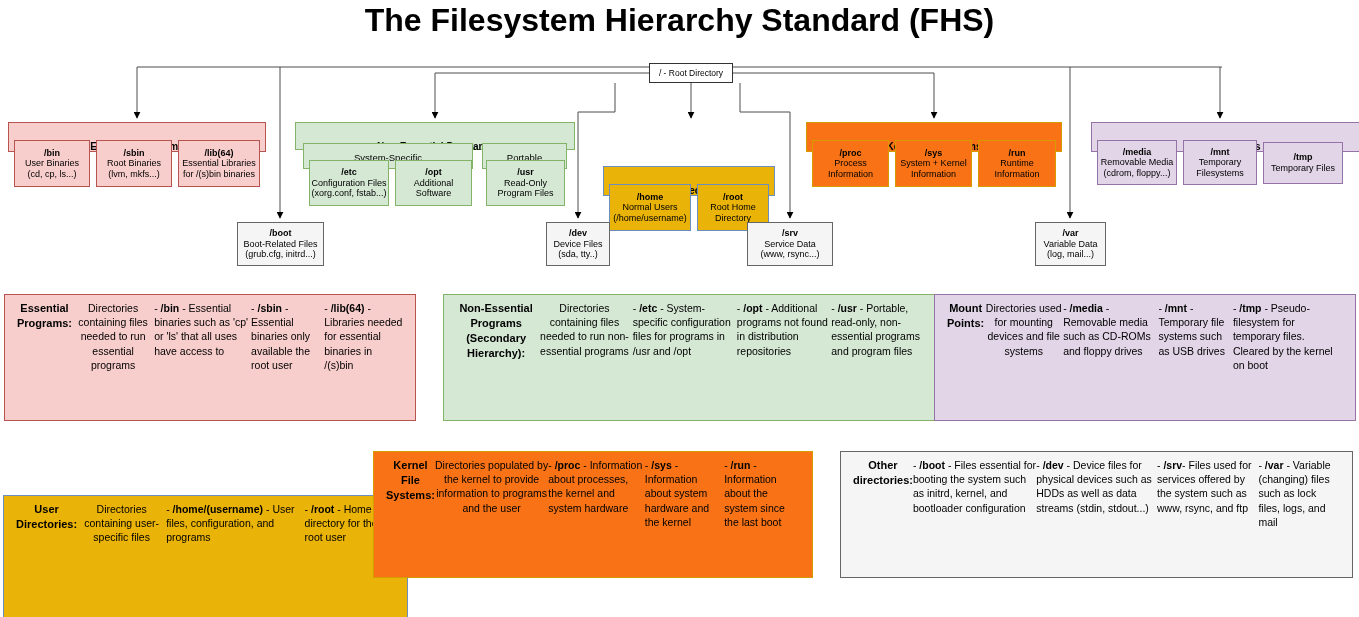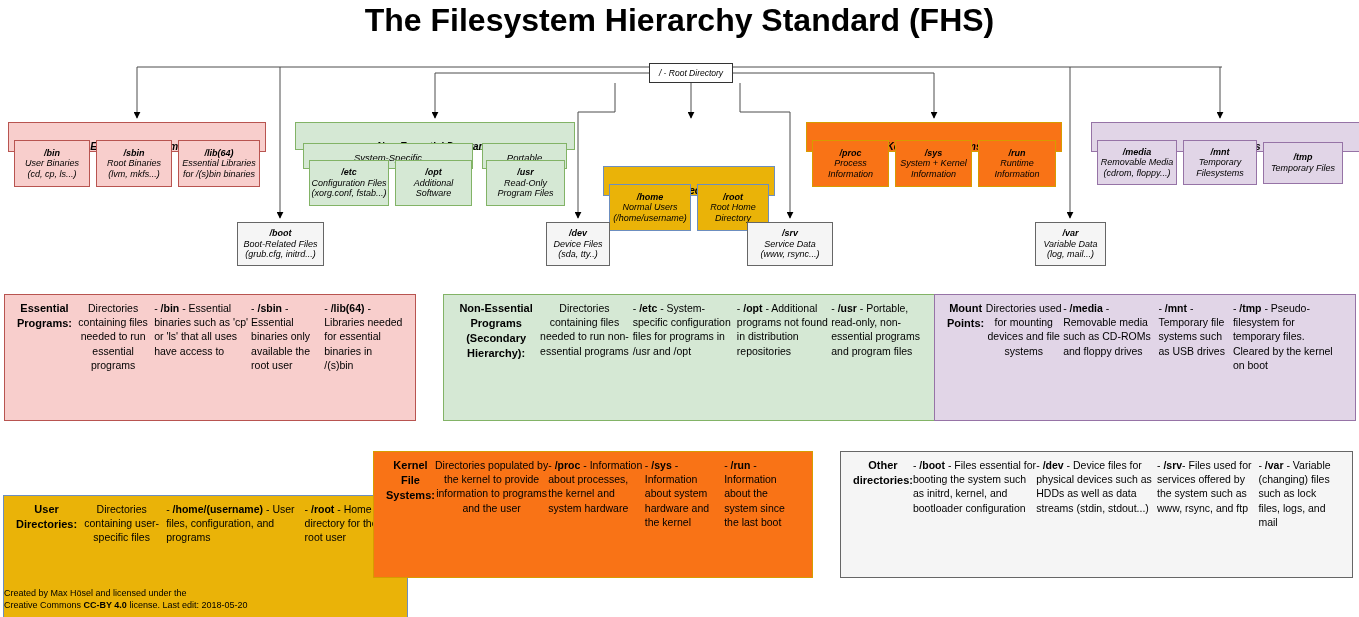--- a/index.html
+++ b/index.html
@@ -1,21 +1,21 @@
 <!DOCTYPE html>
 <html><head>
 <meta charset="utf-8">
 <style>
   html,body{margin:0;padding:0;background:#fff;}
   #canvas{position:relative;width:1359px;height:617px;background:#fff;overflow:hidden;
           font-family:"Liberation Sans",sans-serif;color:#000;}
   #title{position:absolute;top:2px;left:0;right:0;text-align:center;
          font-size:32px;font-weight:bold;}
   svg.wires{position:absolute;left:0;top:0;}
-  .n,.h,.s,.rootbox{position:absolute;box-sizing:border-box;border:1px solid #000;font-style:italic;}
+  .n,.h,.s,.rootbox{position:absolute;box-sizing:border-box;border:1px solid #000;}
   .h{text-align:center;font-weight:bold;font-size:10px;padding-top:18px;}
   .s{text-align:center;font-size:9.5px;padding-top:8px;}
   .n{display:flex;flex-direction:column;align-items:center;justify-content:center;
      text-align:center;font-size:9px;line-height:1.18;}
   .n span{display:block;}
   .n .p{font-weight:bold;}
   .rootbox{background:#fff;border:1px solid #333;display:flex;align-items:center;
      justify-content:center;font-size:8.5px;}
   .red{background:#f8cecc;border-color:#b85450;}
   .green{background:#d5e8d4;border-color:#82b366;}
@@ -211,18 +211,14 @@
 
   <div class="lg gray" style="left:840px;top:451px;width:513px;height:127px">
     <div class="ttl">Other directories:</div>
     <div class="gap"></div>
     <div class="li"><span>- </span><b>/boot</b><span> - Files essential for booting the system such as initrd, kernel, and bootloader configuration</span></div>
     <div class="li"><span>- </span><b>/dev</b><span> - Device files for physical devices such as HDDs as well as data streams (stdin, stdout...)</span></div>
     <div class="li"><span>- </span><b>/srv</b><span>- Files used for services offered by the system such as www, rsync, and ftp</span></div>
     <div class="li"><span>- </span><b>/var</b><span> - Variable (changing) files such as lock files, logs, and mail</span></div>
   </div>
 
-  <div id="footer">
-    <div>Created by Max Hösel and licensed under the</div>
-    <div><span>Creative Commons </span><b>CC-BY 4.0</b><span> license. Last edit: 2018-05-20</span></div>
-  </div>
 
 </div>
 
 </body></html>

